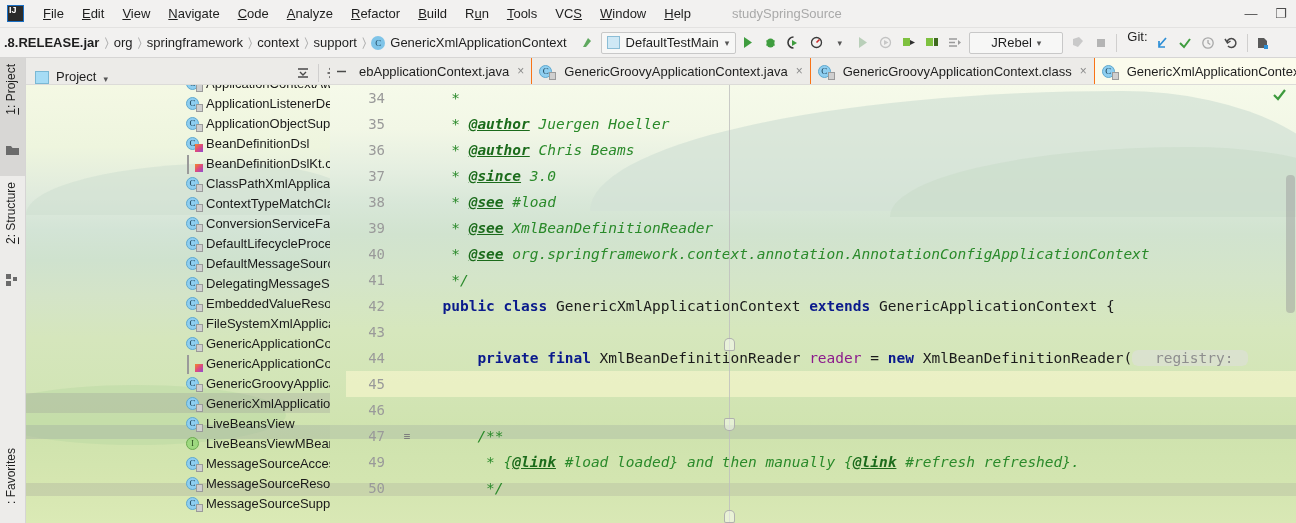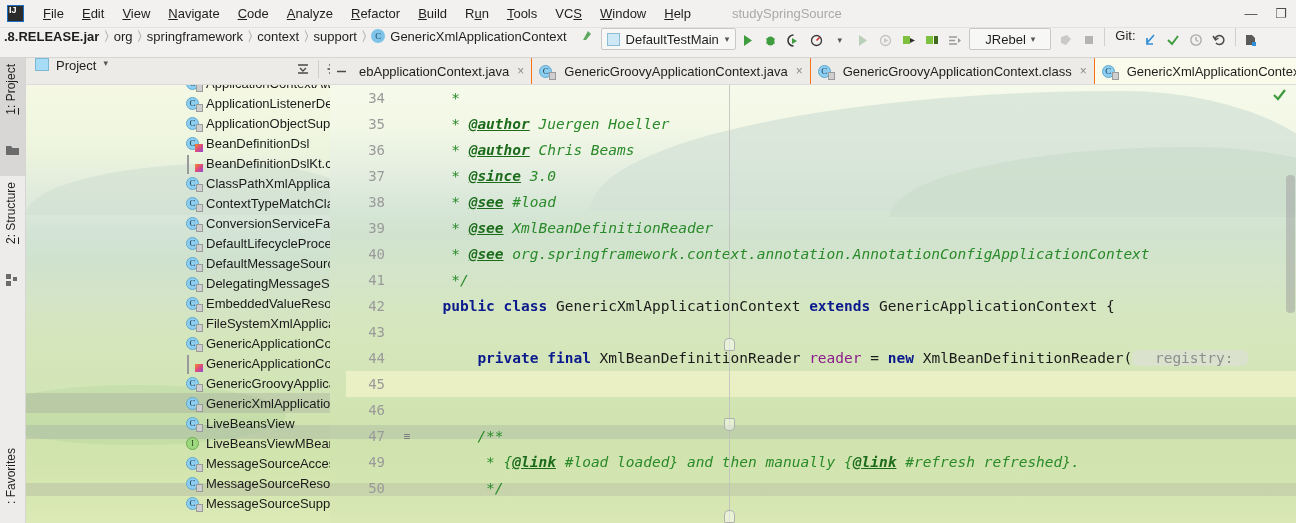--- a/index.html
+++ b/index.html
@@ -40,21 +40,21 @@
     margin-left: auto; display: flex; align-items: center;
   }
   .win-btn {
     width: 30px; height: 26px; display: flex; align-items: center;
     justify-content: center; color: #4d4d4d; font-size: 13px;
   }
 
   
   .navbar {
     position: absolute; top: 28px; left: 0; width: 1296px; height: 30px;
-    background: #f2f1f0; display: flex; align-items: flex-start;
+    background: #f2f1f0; display: flex; align-items: center;
     border-bottom: 1px solid #d6d5d4;
   }
   .crumb {
     font-size: 13px; color: #1e1e1e; white-space: nowrap;
     display: flex; align-items: center;
   }
   .crumb.bold { font-weight: bold; }
   .crumb-sep {
     color: #b0b0b0; font-size: 13px; margin: 0 5px; flex: none;
   }
@@ -79,21 +79,21 @@
   }
   .runcfg-label { font-size: 13px; color: #1e1e1e; white-space: nowrap; }
   .caret { font-size: 9px; color: #555; }
   .tbtn {
     width: 23px; height: 24px; display: flex; align-items: center;
     justify-content: center; font-size: 13px; flex: none;
   }
   .tsep { width: 1px; height: 18px; background: #d0cfce; margin: 0 4px; flex:none;}
   .jrebel {
     display: flex; align-items: center; gap: 5px; height: 22px;
-    border: 1px solid #c8c8c8; background: #f7f7f6; padding: 0 15px;
+    border: 1px solid #c8c8c8; background: #f7f7f6; padding: 0 21px;
     font-size: 13px; color: #1e1e1e; border-radius: 2px; margin: 0 3px;
   }
   .gitlbl { font-size: 13px; color: #1e1e1e; margin: 0 3px 12px 6px; }
 
   
   .leftstrip {
     position: absolute; top: 58px; left: 0; width: 26px; height: 465px;
     background: #edecea; border-right: 1px solid #d6d5d4;
   }
   .strip-top { background: #d8d7d5; width: 25px; height: 118px; position: relative; }
@@ -103,21 +103,21 @@
   }
   .vtab .mn { text-decoration: underline; }
   .vicon { position: absolute; width: 13px; height: 13px; }
 
   
   .projpanel {
     position: absolute; top: 58px; left: 26px; width: 344px; height: 465px;
     overflow: hidden;
   }
   .projhdr {
-    height: 27px; background: #ecebe8; display: flex; align-items: flex-start;
+    height: 27px; background: #ecebe8; display: flex; align-items: flex-end;
     border-bottom: 1px solid #dcdbd8; position: relative;
   }
   .projhdr-ico {
     width: 14px; height: 13px; background: #a6dcf5; border: 1px solid #7ab8d4;
     margin-left: 9px; margin-right: 7px;
   }
   .projhdr-title { font-size: 13px; color: #1e1e1e; }
   .projhdr-caret { font-size: 9px; color: #555; margin-left: 7px; }
   .projhdr-actions {
     position: absolute; right: 3px; display: flex; align-items: center;

